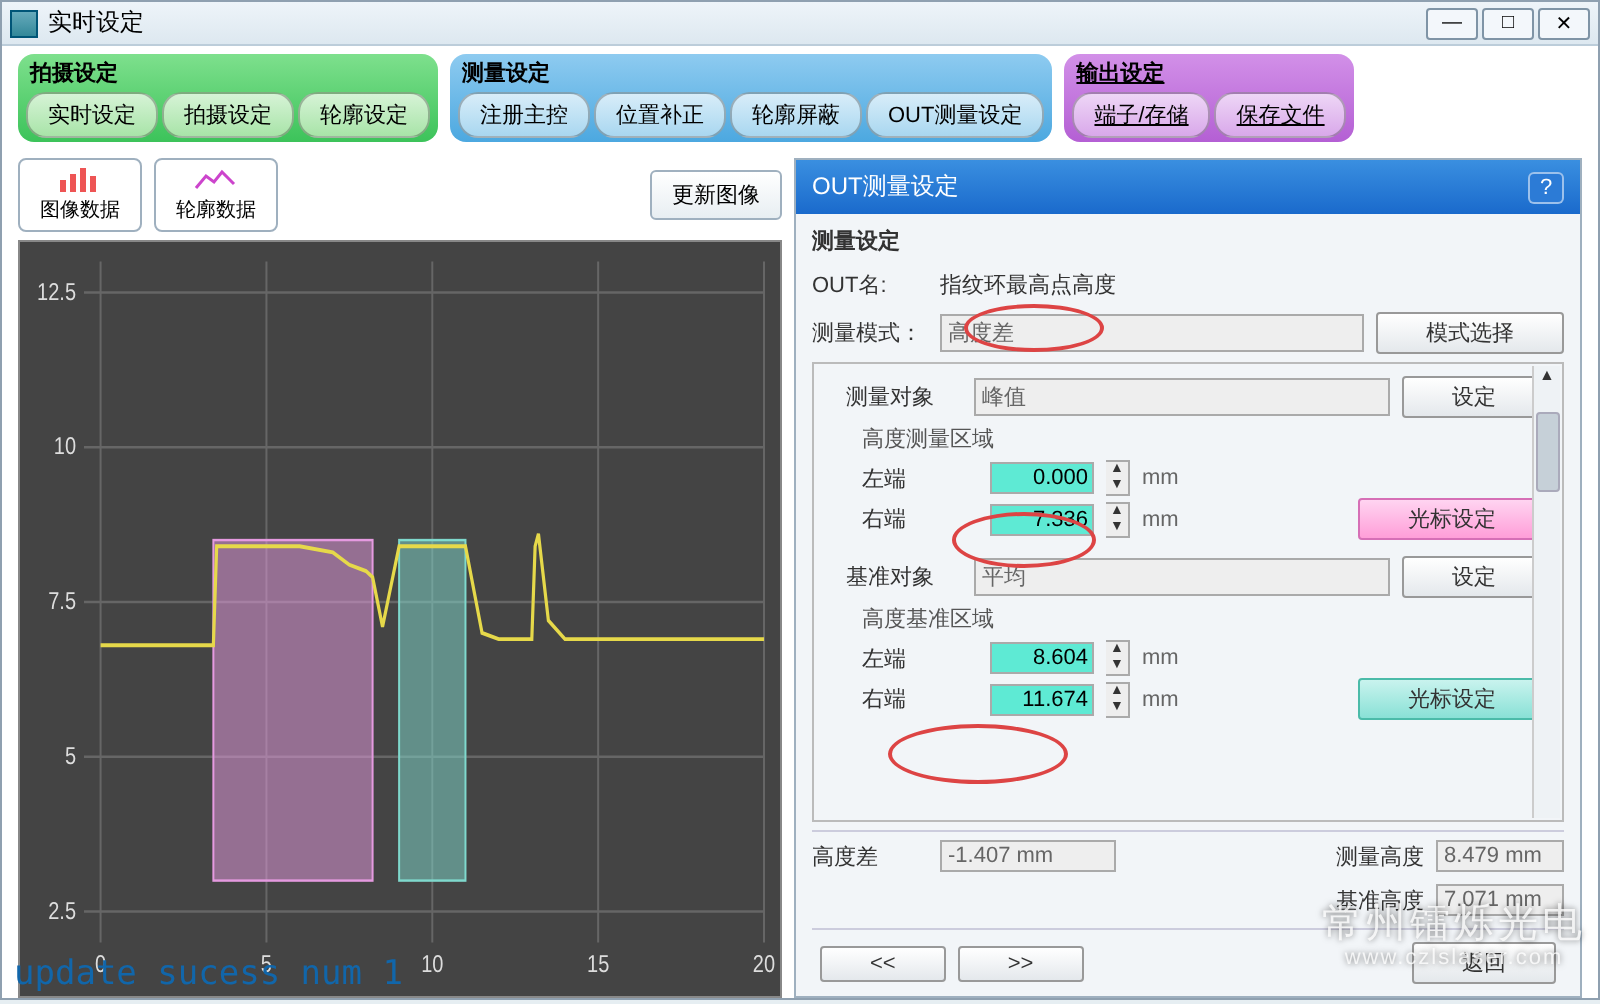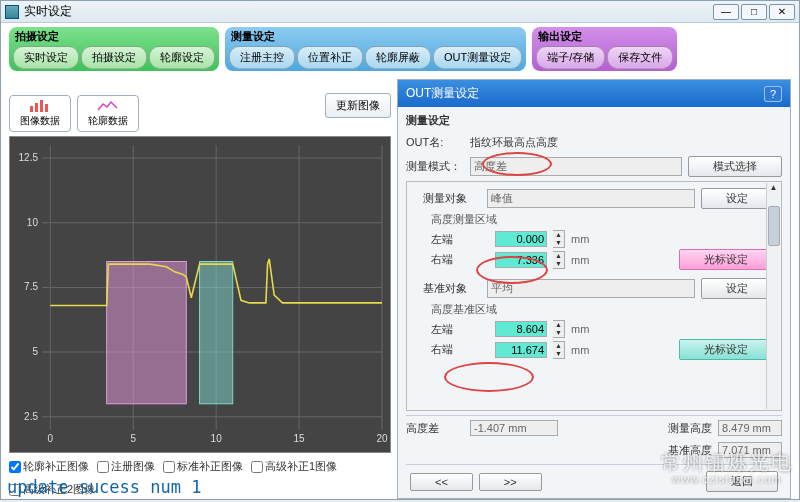--- a/index.html
+++ b/index.html
@@ -9,29 +9,29 @@
   .titlebar { background: linear-gradient(#eef4f9,#dde8f0); height: 22px; border-bottom: 1px solid #bccdda; display: flex; align-items: center; padding: 0 4px; font-size: 12px; }
   .titlebar .spacer { flex: 1; }
   .winbtn { width: 26px; height: 16px; border: 1px solid #7f94a6; margin-left: 2px; border-radius: 2px; display: inline-flex; align-items: center; justify-content: center; font-size: 10px; background: #f3f7fb; }
   .ribbon { display: flex; padding: 4px 8px 6px; gap: 6px; }
   .ribgroup { border-radius: 8px; display: flex; flex-direction: column; padding: 2px 0; }
   .ribtitle { font-size: 11px; font-weight: bold; padding: 0 6px 2px; }
   .ribbtns { display: flex; gap: 2px; padding: 0 4px; }
   .rb { border-radius: 10px; padding: 3px 10px; font-size: 11px; border: 1px solid rgba(0,0,0,0.25); background: linear-gradient(#ffffffa0,#00000010); white-space: nowrap; }
   .grp-green { background: linear-gradient(#7ee08d,#3cc35a); }
   .grp-blue  { background: linear-gradient(#8ecbf0,#4ca8e0); }
-  .grp-purp  { background: linear-gradient(#d290e8,#b45fd4); }
+  .grp-purp  { background: linear-gradient(#d290e8,#b45fd4); text-decoration: underline; }
   .rb-green { background: linear-gradient(#d6f3d6,#a8e4a8); }
   .rb-blue  { background: linear-gradient(#d8edf9,#a9d7f0); }
   .rb-purp  { background: linear-gradient(#eed6f6,#d9a8ea); }
   .body { display: flex; gap: 6px; padding: 2px 8px 2px; height: calc(100% - 74px); }
   .left { flex: 0 0 382px; display: flex; flex-direction: column; gap: 4px; }
   .right { flex: 1; border: 1px solid #9fb0bf; background: #f2f5f8; display: flex; flex-direction: column; }
   .toolbar { display: flex; align-items: center; gap: 6px; }
-  .iconbtn { border: 1px solid #9fb0bf; border-radius: 4px; padding: 3px 10px; background: #fff; display: flex; flex-direction:column; align-items:center; font-size: 10px; gap:1px;margin-top:16px;}
+  .iconbtn { border: 1px solid #9fb0bf; border-radius: 4px; padding: 3px 10px; background: #fff; display: flex; flex-direction:column; align-items:center; font-size: 10px; gap:1px;}
   .iconbtn .ic { width: 22px; height: 14px; display:flex; align-items:center; justify-content:center; }
   .spacer { flex: 1; }
   .plainbtn { border: 1px solid #9fb0bf; border-radius: 3px; padding: 4px 10px; background: linear-gradient(#fff,#e8eef2); font-size: 11px; }
   .chart { flex: 1; background: #444; border: 1px solid #888; position: relative; }
   .chart svg { position: absolute; inset: 0; }
   .checks { display: flex; gap: 8px; font-size: 11px; padding: 2px 0; flex-wrap: wrap; color:#333;}
   .checks label { display: flex; align-items: center; gap: 2px; }
   .checks input { width: 12px; height: 12px; margin:0;}
   .status { position:absolute; bottom:2px; left:6px; font-size: 17px; color: #1166aa; font-family: monospace; }
   .sectitle { background: linear-gradient(#3a8fe0,#1a6acc); color: #fff; padding: 5px 8px; font-size: 12px; display:flex; align-items:center;}
@@ -145,42 +145,20 @@
             <line x1="289.0731707317073" y1="8" x2="289.0731707317073" y2="288" stroke="#666"></line>
             <text x="289.0731707317073" y="300" text-anchor="middle" font-size="10" fill="#ddd">15</text>
             <line x1="372" y1="8" x2="372" y2="288" stroke="#666"></line>
             <text x="372" y="300" text-anchor="middle" font-size="10" fill="#ddd">20</text>
             <rect x="96.6829268292683" y="122.54545454545453" width="79.60975609756096" height="140.00000000000003" fill="#e59ae080" stroke="#e59ae0"></rect> 
             <rect x="189.5609756097561" y="122.54545454545453" width="33.17073170731709" height="140.00000000000003" fill="#7fd9cd80" stroke="#7fd9cd"></rect> 
             <polyline points="40.29268292682927,165.8181818181818 56.8780487804878,165.8181818181818 73.46341463414635,165.8181818181818 90.04878048780489,165.8181818181818 96.6829268292683,165.8181818181818 98.34146341463415,125.09090909090907 114.92682926829268,125.09090909090907 123.21951219512195,125.09090909090907 139.8048780487805,125.09090909090907 156.390243902439,127.63636363636363 164.6829268292683,132.72727272727272 172.97560975609755,135.27272727272728 176.29268292682926,137.8181818181818 181.26829268292684,158.1818181818182 189.5609756097561,125.09090909090907 206.14634146341464,125.09090909090907 222.7317073170732,125.09090909090907 231.02439024390242,160.72727272727275 239.3170731707317,163.27272727272725 242.6341463414634,163.27272727272725 255.90243902439025,163.27272727272725 257.5609756097561,125.09090909090907 259.2195121951219,120 264.19512195121956,155.63636363636363 272.4878048780488,163.27272727272725 289.0731707317073,163.27272727272725 305.6585365853659,163.27272727272725 322.2439024390244,163.27272727272725 338.8292682926829,163.27272727272725 355.4146341463414,163.27272727272725 372,163.27272727272725" fill="none" stroke="#e6d94a" stroke-width="1.6"></polyline>
           </svg>
       </div>
 
-      <div class="checks">
-        <label>
-            <input type="checkbox" checked="" style="">
-            <span>轮廓补正图像</span>
-          </label>
-        <label>
-            <input type="checkbox" style="">
-            <span>注册图像</span>
-          </label>
-        <label>
-            <input type="checkbox" style="">
-            <span>标准补正图像</span>
-          </label>
-        <label>
-            <input type="checkbox" style="">
-            <span>高级补正1图像</span>
-          </label>
-        <label>
-            <input type="checkbox" style="">
-            <span>高级补正2图像</span>
-          </label>
-      </div>
     </div>
 
     <div class="right" style="position:relative;">
       <div class="sectitle">
         <span>OUT测量设定</span>
         <span class="help">?</span>
       </div>
       <div class="panelbody">
         <div style="font-weight:bold;">测量设定</div>
         <div class="row">

